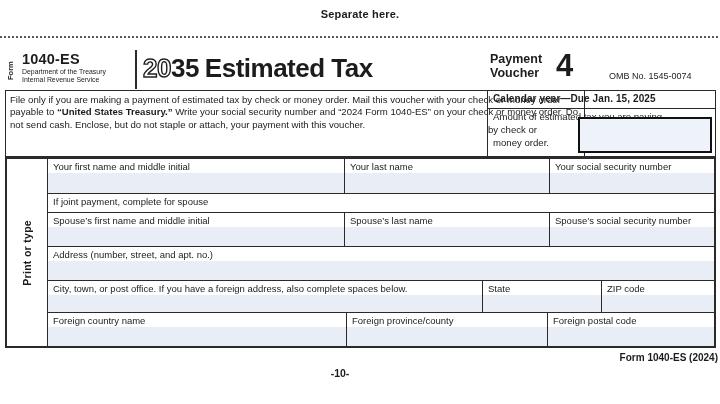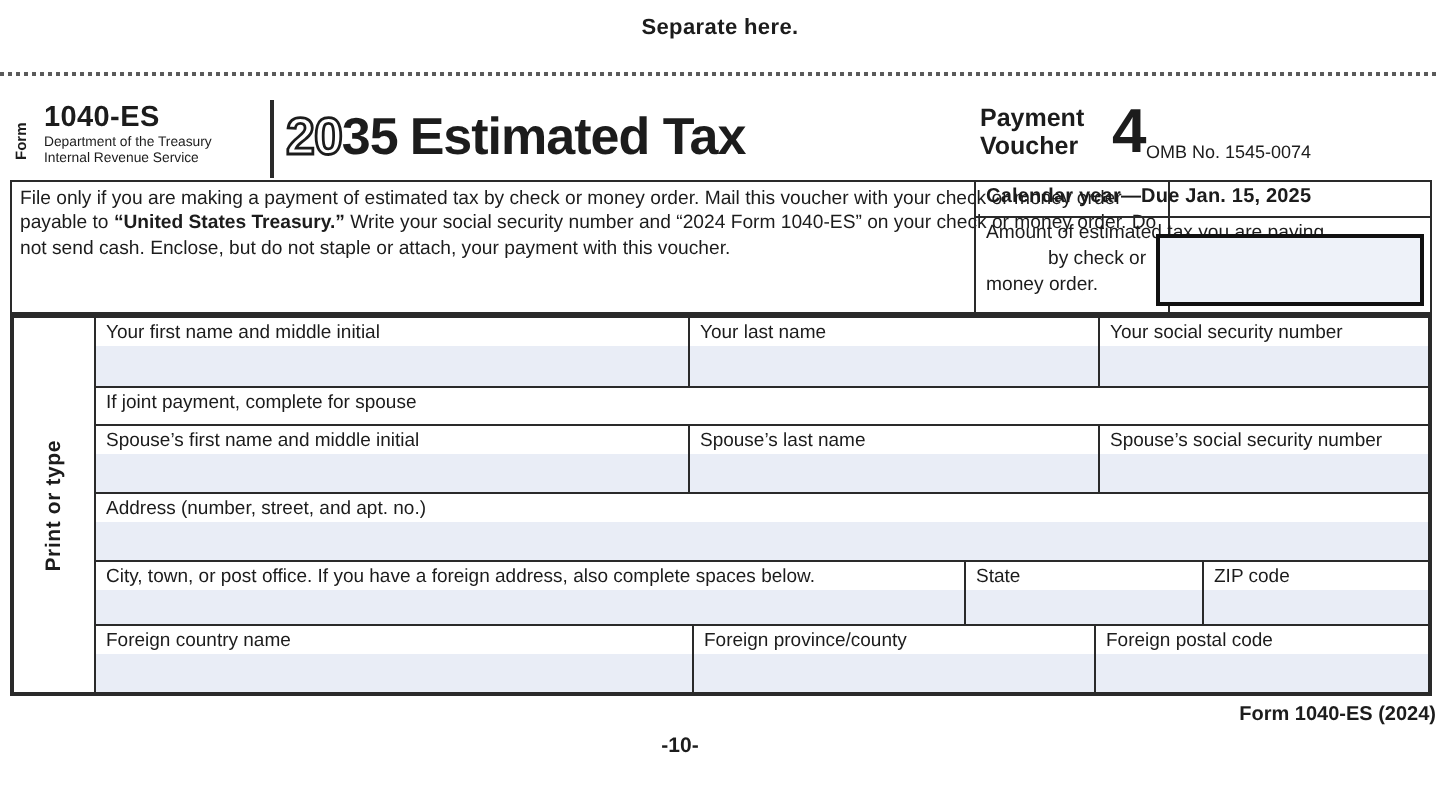--- a/index.html
+++ b/index.html
@@ -25,35 +25,35 @@
   .form-number{position:absolute;left:22px;top:51px;font-size:14.5px;font-weight:bold;letter-spacing:.2px;}
   .dept1{position:absolute;left:22px;top:68px;font-size:6.9px;}
   .dept2{position:absolute;left:22px;top:76px;font-size:6.9px;}
   .hdr-divider{position:absolute;left:135px;top:50px;width:2px;height:39px;background:var(--line);}
   .tax-title{position:absolute;left:143px;top:53px;font-size:26px;font-weight:bold;
     letter-spacing:-0.5px;white-space:nowrap;}
   .outline-digits{color:#ffffff;-webkit-text-stroke:1.4px var(--ink);}
   .title-rest{margin-left:6px;}
   .pay-word{position:absolute;left:490px;top:53px;font-size:12.5px;font-weight:bold;line-height:13.5px;}
   .voucher-num{position:absolute;left:556px;top:48px;font-size:31px;font-weight:bold;}
-  .omb{position:absolute;left:573px;top:71px;font-size:9px;}
+  .omb{position:absolute;left:609px;top:71px;font-size:9px;}
 
   
   .instructions{position:absolute;left:5px;top:90px;width:580px;height:67px;
     border:1.5px solid var(--line);padding:3px 5px 0 4px;
     font-size:9.6px;line-height:12.4px;}
 
   
   .calendar-box{position:absolute;left:487px;top:90px;width:229px;height:19px;
     border:1.8px solid var(--line);font-size:10px;font-weight:bold;
     padding:2px 0 15px 5px;letter-spacing:.1px;}
   .amount-region{position:absolute;left:487px;top:109px;width:229px;height:48px;
     border:1.8px solid var(--line);border-top:none;font-size:9.6px;}
   .amt-l1{position:absolute;left:5px;top:2px;white-space:nowrap;}
-  .amt-l2{position:absolute;left:0;top:15px;padding-left:36px;}
+  .amt-l2{position:absolute;left:0;top:15px;}
   .amt-l3{position:absolute;left:5px;top:28px;}
   .amount-box{position:absolute;left:90px;top:8px;width:134px;height:36px;
     border:2px solid #111;background:var(--amount-fill);}
 
   
   .vtable{position:absolute;left:5px;top:157px;width:711px;height:191px;
     border:2px solid var(--line);background:#fff;}
   .sidebar{position:absolute;left:0;top:0;width:41px;height:187px;
     border-right:1.5px solid var(--line);display:flex;align-items:center;justify-content:center;}
   .sidebar span{writing-mode:vertical-rl;transform:rotate(180deg);

